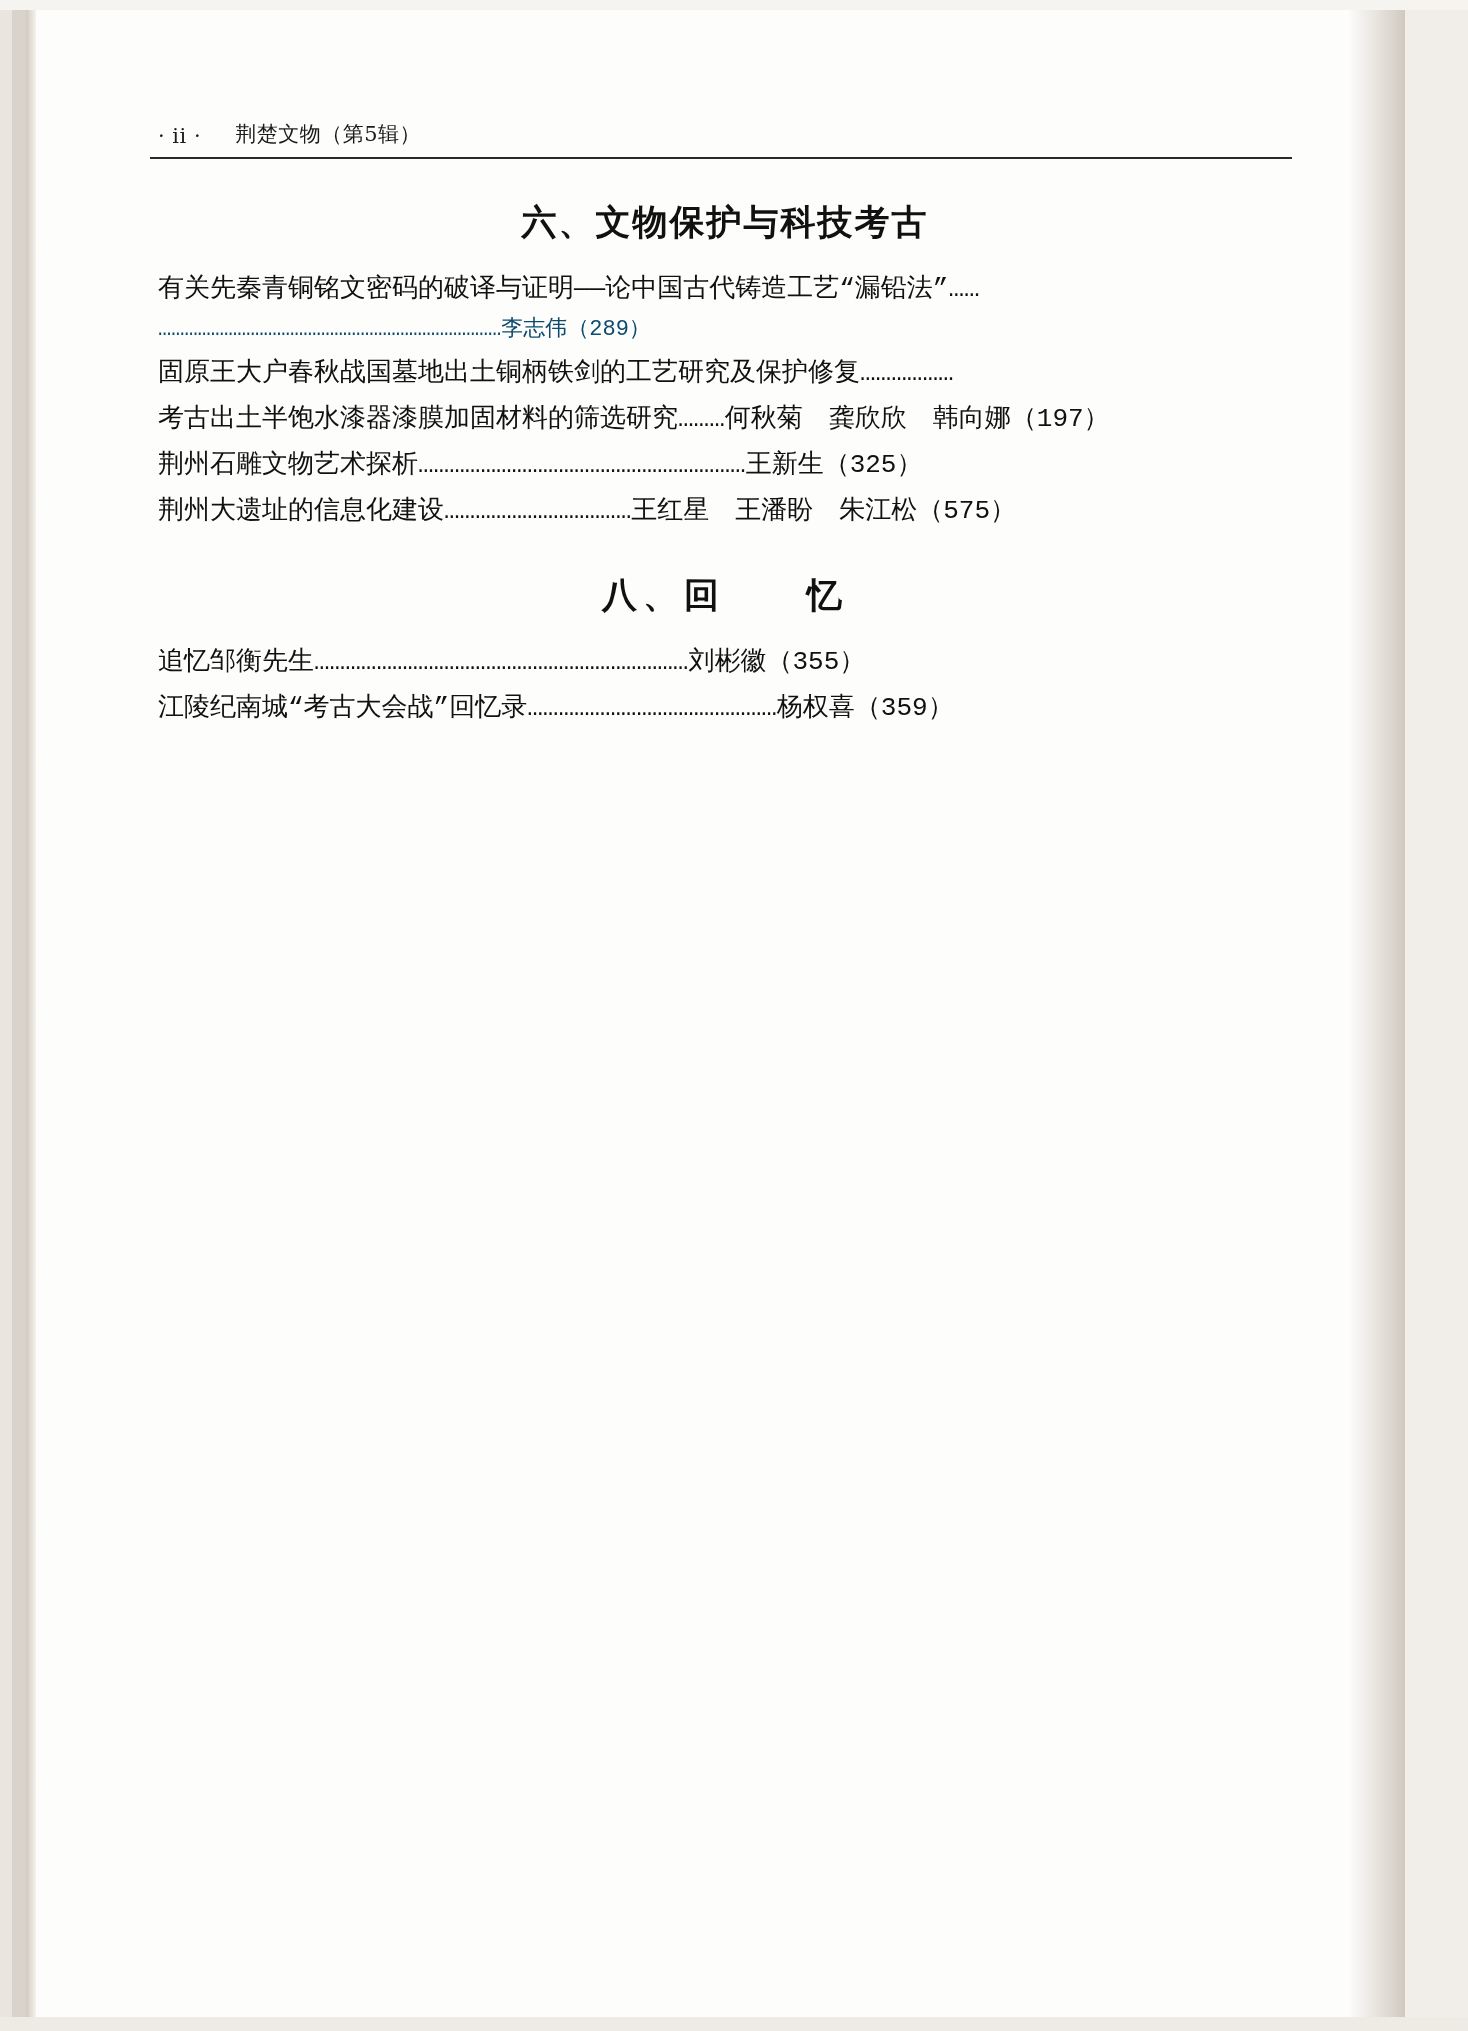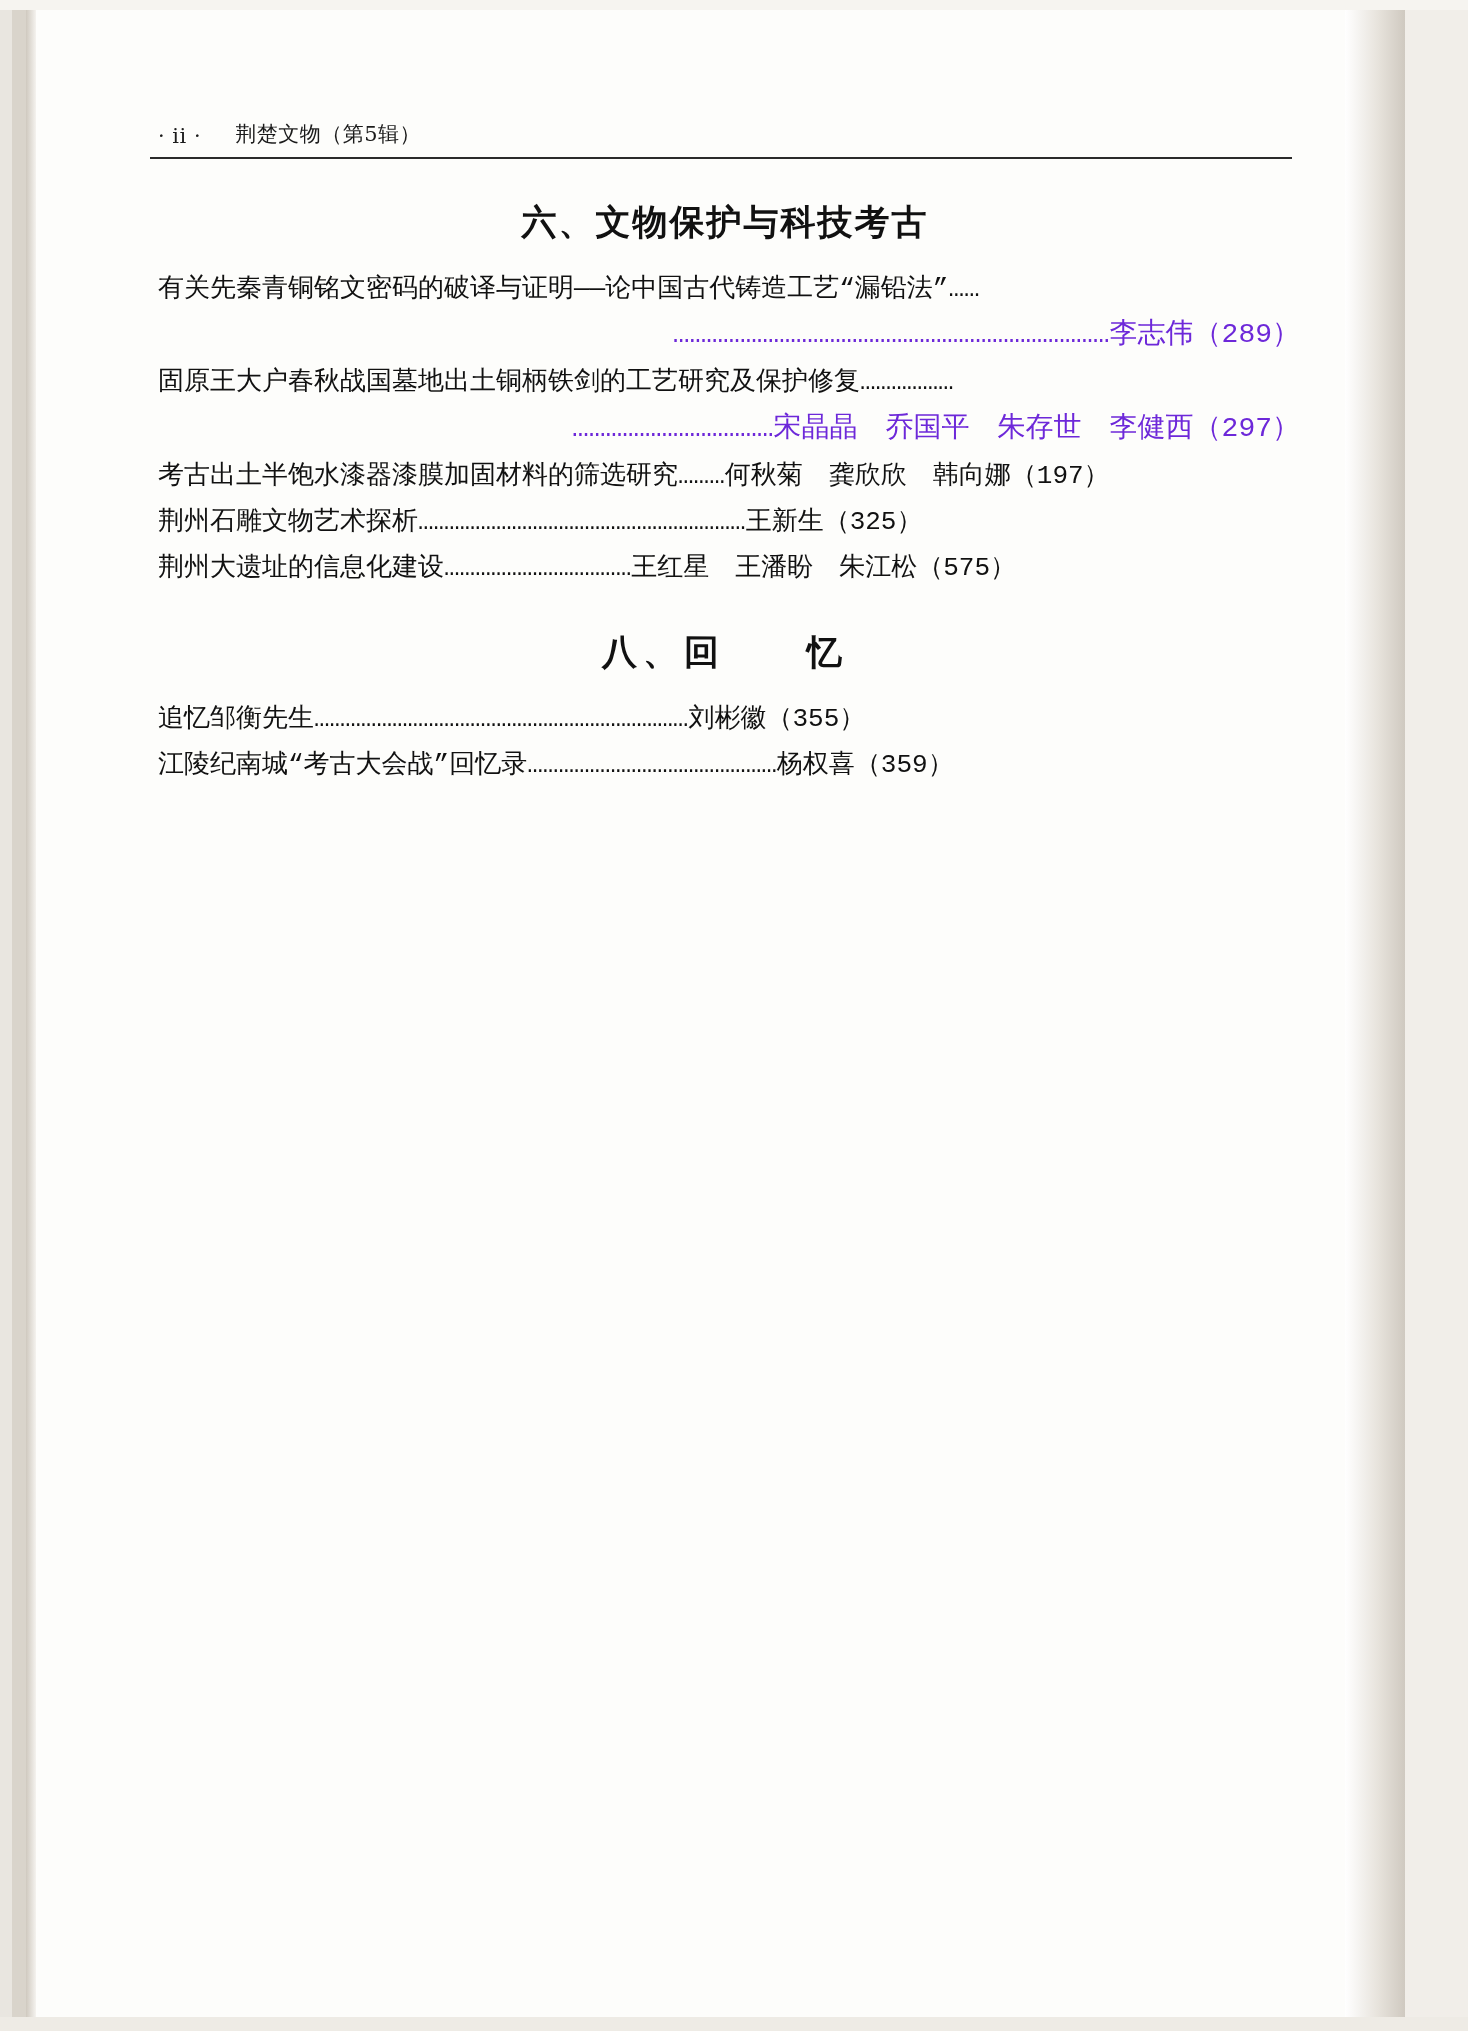--- a/index.html
+++ b/index.html
@@ -122,26 +122,26 @@
   .entry {
     font-size: 26px;
     line-height: 1.62;
     color: #111;
     margin: 4px 0 4px 0;
     padding-left: 8px;
     white-space: pre-wrap;
     word-break: break-all;
   }
   .entry-line2 {
-    font-size: 28px;
+    font-size: 22px;
     line-height: 1.62;
-    color: #6d28d9;
+    color: #0c4a6e;
     margin: -2px 0 4px 0;
     padding-left: 8px;
-    text-align: right;
+    text-align: left;
     white-space: pre-wrap;
   }
   .authors {
     white-space: pre;
   }
   .page-num {
     white-space: pre;
   }
 
   .entry-row {
@@ -172,21 +172,20 @@
 
     <div class="section-heading">六、文物保护与科技考古</div>
 
     <div class="entry-row">
       <div class="entry">有关先秦青铜铭文密码的破译与证明——论中国古代铸造工艺“漏铅法”……</div>
       <div class="entry-line2"><span class="leaders">……………………………………………………………………</span><span class="authors">李志伟</span><span class="page-num">（289）</span></div>
     </div>
 
     <div class="entry-row">
       <div class="entry">固原王大户春秋战国墓地出土铜柄铁剑的工艺研究及保护修复………………</div>
-      <div class="entry-line2"><span class="leaders">………………………………</span><span class="authors">宋晶晶　乔国平　朱存世　李健西</span><span class="page-num">（297）</span></div>
     </div>
 
     <div class="entry-row">
       <div class="entry"><span>考古出土半饱水漆器漆膜加固材料的筛选研究………</span><span class="authors">何秋菊　龚欣欣　韩向娜</span><span class="page-num">（197）</span></div>
     </div>
 
     <div class="entry-row">
       <div class="entry"><span>荆州石雕文物艺术探析………………………………………………………</span><span class="authors">王新生</span><span class="page-num">（325）</span></div>
     </div>
 

